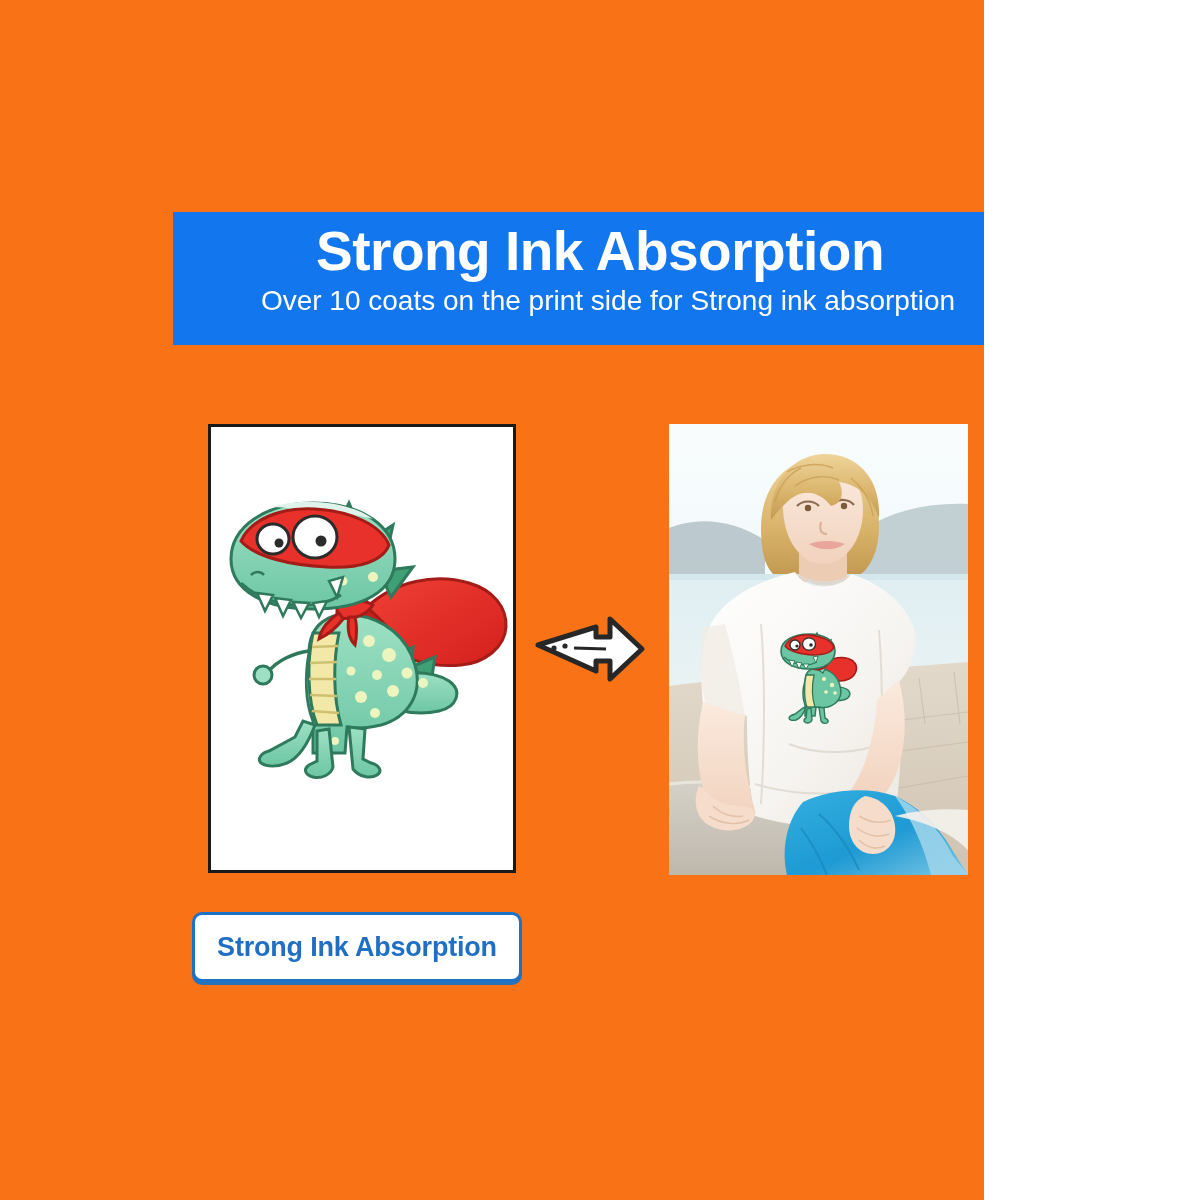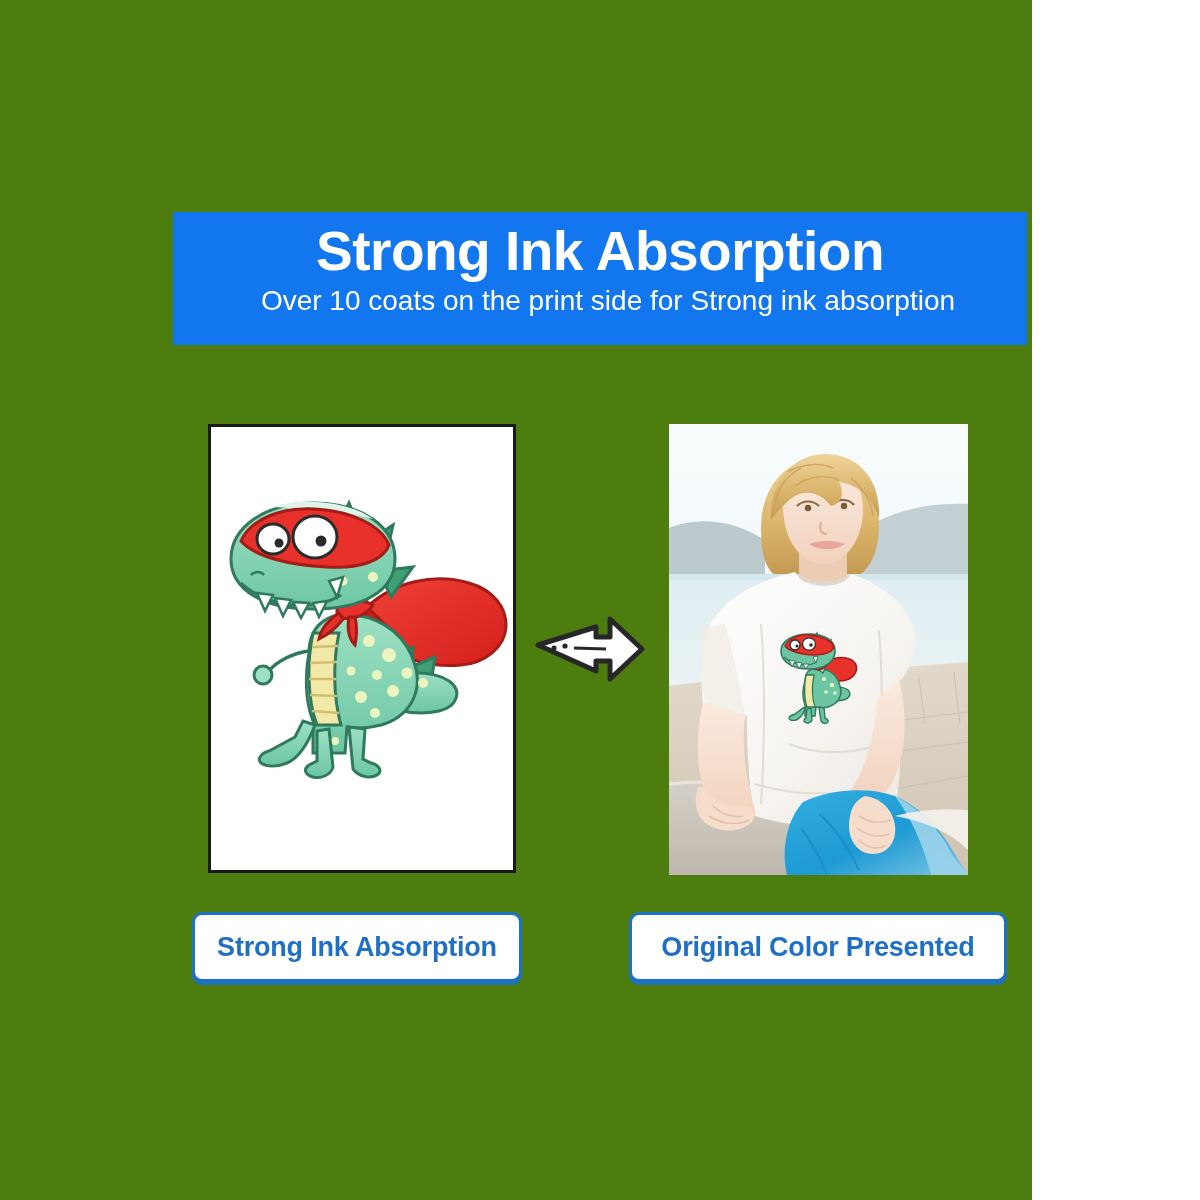--- a/index.html
+++ b/index.html
@@ -9,23 +9,22 @@
     background: #ffffff;
   }
   body {
     font-family: "Liberation Sans", sans-serif;
     -webkit-font-smoothing: antialiased;
   }
   #page {
     position: relative;
     width: 984px;
     height: 1200px;
-    background: #4d7c0f;
+    background: #f97316;
     overflow: hidden;
-    padding-left: 48px;
   }
 
   
   #banner {
     position: absolute;
     left: 173px;
     top: 212px;
     width: 854px;
     height: 133px;
     background: #1276ee;
@@ -469,17 +468,14 @@
           <path d="M36 28 L39 34 L41 27 Z"></path>
         </g>
       </svg>
     </div>
   </div>
 
   <div class="pill" id="pill-left">
     <span class="pill-label">Strong Ink Absorption</span>
   </div>
 
-  <div class="pill" id="pill-right">
-    <span class="pill-label">Original Color Presented</span>
-  </div>
 
 </div>
 
 </body></html>

